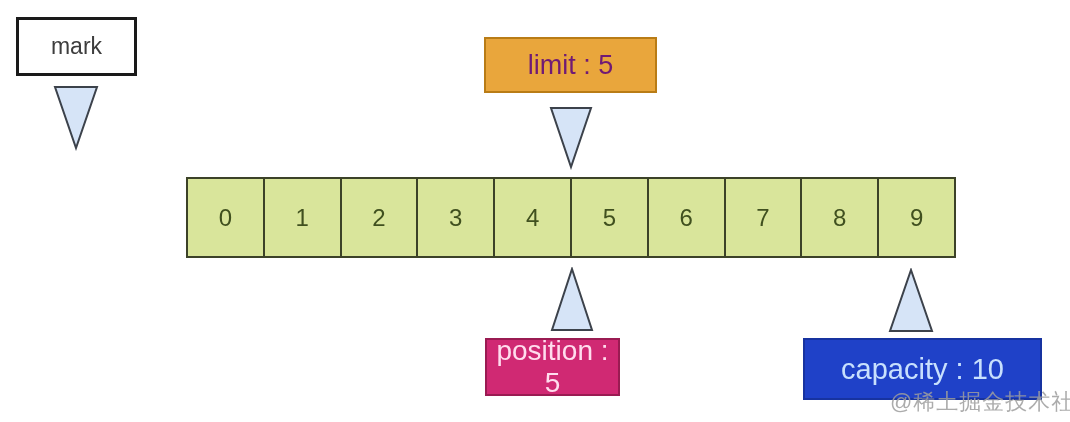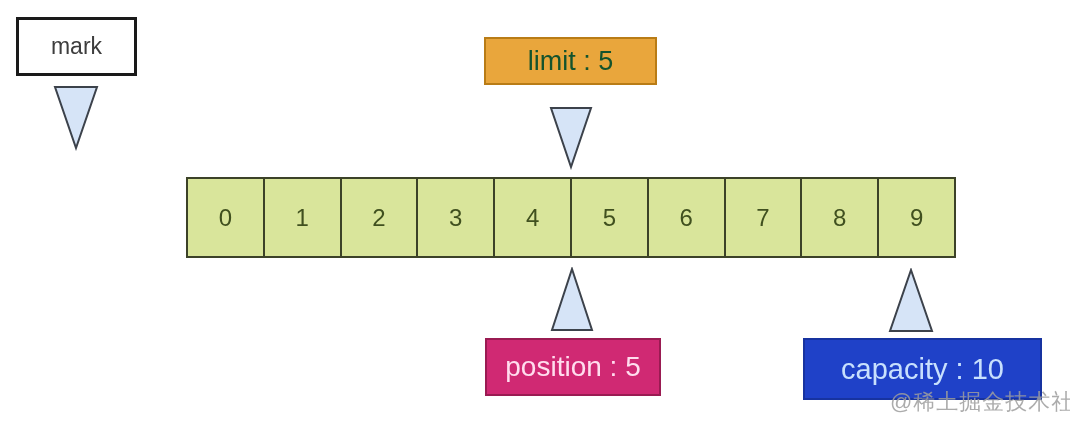--- a/index.html
+++ b/index.html
@@ -20,29 +20,29 @@
     text-align: center;
   }
   .mark-box {
     left: 16px; top: 17px; width: 121px; height: 59px;
     background: #ffffff;
     border: 3px solid #1a1a1a;
     color: #3d3d3d;
     font-size: 23px;
   }
   .limit-box {
-    left: 484px; top: 37px; width: 173px; height: 48px;
+    left: 484px; top: 37px; width: 173px; height: 56px;
     background: #e9a63c;
     border: 2px solid #b97c16;
-    color: #14532d;
+    color: #701a75;
     font-size: 27px;
     align-items: center;
   }
   .position-box {
-    left: 485px; top: 338px; width: 176px; height: 58px;
+    left: 485px; top: 338px; width: 135px; height: 58px;
     background: #d02973;
     border: 2px solid #9a1b52;
     color: #ffddee;
     font-size: 28px;
   }
   .capacity-box {
     left: 803px; top: 338px; width: 239px; height: 62px;
     background: #1f41c8;
     border: 2px solid #1733a0;
     color: #c8e0fd;

